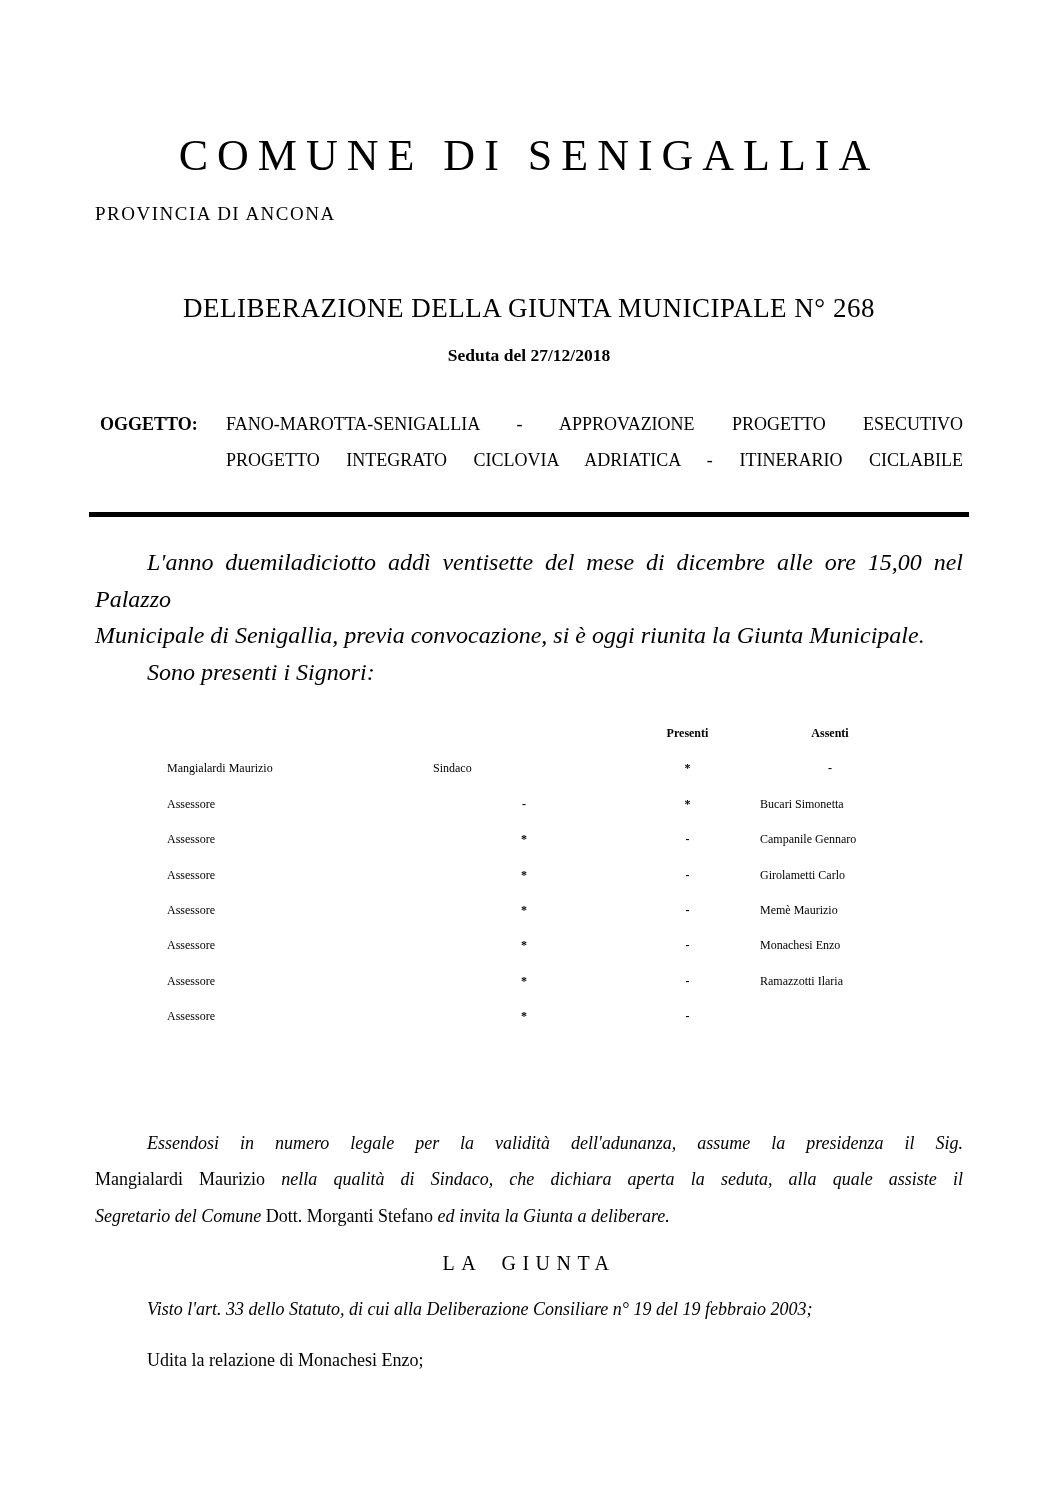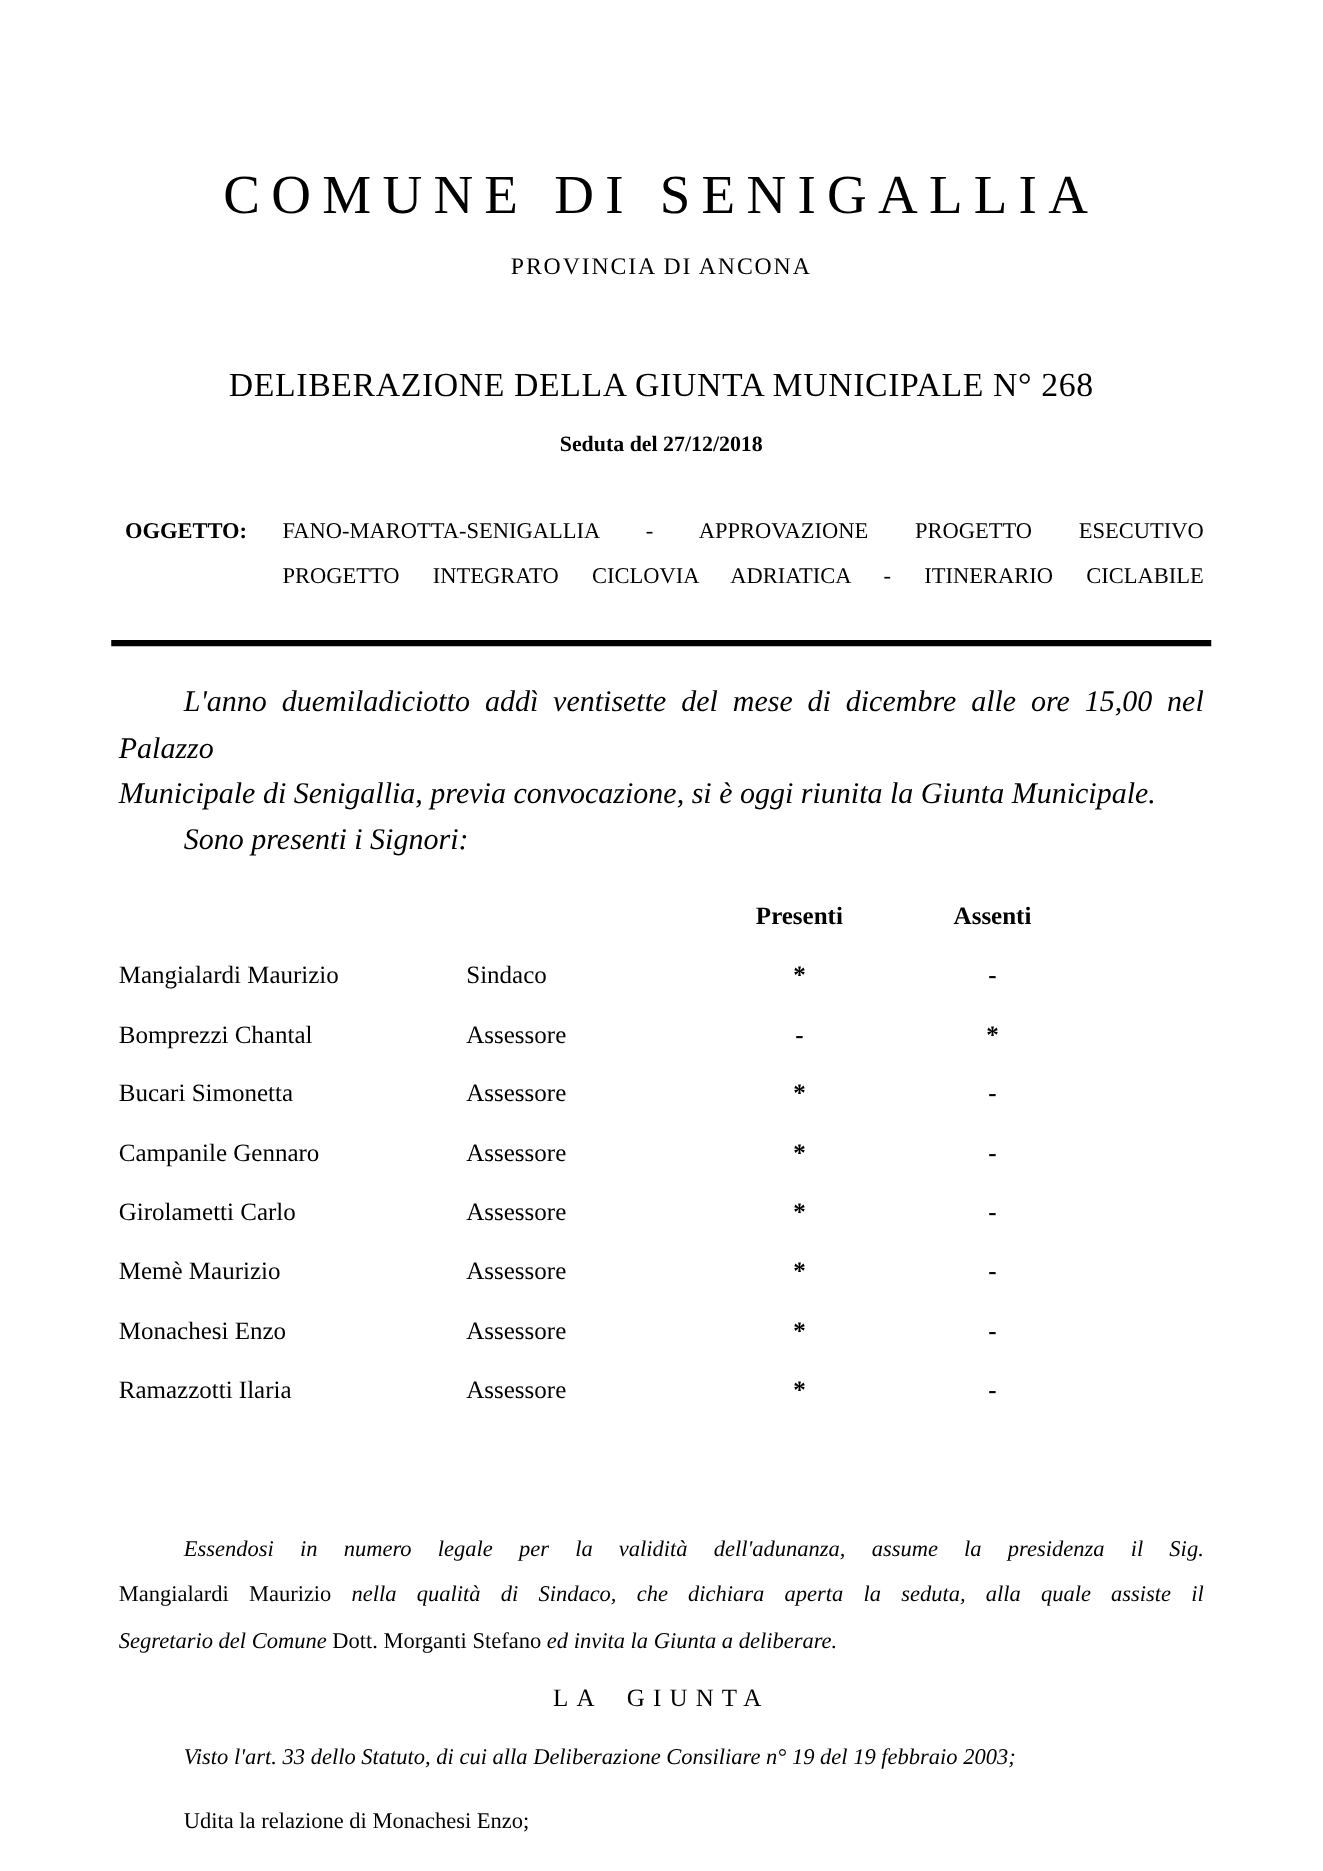--- a/index.html
+++ b/index.html
@@ -19,21 +19,20 @@
     margin: 0;
     padding-top: 130px;
     text-align: center;
     font-size: 44px;
     font-weight: 400;
     letter-spacing: 9px;
     white-space: nowrap;
   }
   .doc-subtitle {
     margin-top: 22px;
-    text-align: center;
     font-size: 19px;
     letter-spacing: 1.5px;
   }
   .delib-title {
     margin-top: 68px;
     text-align: center;
     font-size: 27px;
     letter-spacing: 0.5px;
   }
   .session-date {
@@ -65,24 +64,24 @@
     font-size: 24px;
     line-height: 36.5px;
     font-style: italic;
   }
   .indent1 { text-indent: 52px; }
   .stretch { text-align: justify; text-align-last: justify; }
 
   .attendance {
     display: grid;
     grid-template-columns: 266px 182px 145px 140px;
+    margin-left: 72px;
     margin-top: 26px;
-    font-size: 20px;
+    font-size: 12px;
     line-height: 35.4px;
-    gap: 12px;
   }
   .att-header { font-weight: bold; text-align: center; }
   .att-name, .att-role { text-align: left; }
   .att-mark { text-align: center; font-weight: bold; }
 
   .presidency {
     margin-top: 90px;
     font-size: 18px;
     line-height: 36.5px;
   }
@@ -138,21 +137,20 @@
       <div></div>
       <div></div>
       <div class="att-header">Presenti</div>
       <div class="att-header">Assenti</div>
 
       <div class="att-name">Mangialardi Maurizio</div>
       <div class="att-role">Sindaco</div>
       <div class="att-mark">*</div>
       <div class="att-mark">-</div>
 
-      <div class="att-name">Bomprezzi Chantal</div>
       <div class="att-role">Assessore</div>
       <div class="att-mark">-</div>
       <div class="att-mark">*</div>
 
       <div class="att-name">Bucari Simonetta</div>
       <div class="att-role">Assessore</div>
       <div class="att-mark">*</div>
       <div class="att-mark">-</div>
 
       <div class="att-name">Campanile Gennaro</div>

